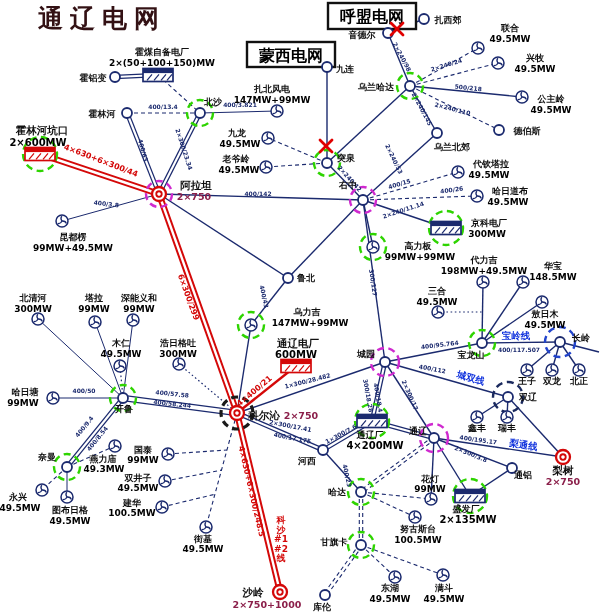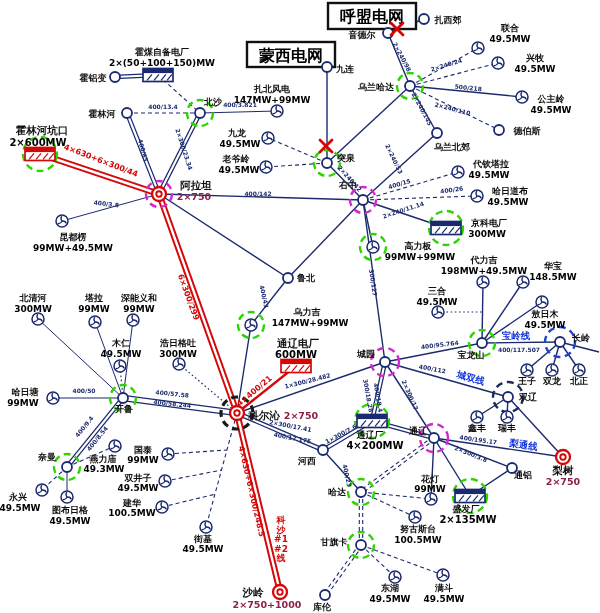--- a/index.html
+++ b/index.html
@@ -17,20 +17,21 @@
   .ll{font-size:6px;font-weight:bold;fill:#1b2a6e;}
   .llr{font-size:8px;font-weight:bold;fill:#d40808;}
   .llr2{font-size:9px;font-weight:bold;fill:#d40808;}
   .llb{font-size:9.5px;font-weight:bold;fill:#1133dd;}
   .boxlbl{font-size:16px;font-weight:bold;fill:#000;}
 </style>
 </head>
 <body>
 
 <div class="stage">
+  <div class="title">通辽电网</div>
   <svg id="grid-svg" width="600" height="613" viewBox="0 0 600 613">
       <line x1="114.9210156211008" y1="75.30183585366728" x2="157.9210156211008" y2="73.30183585366728" stroke="#1b2a6e" stroke-width="1.3"></line>
       <line x1="115.0789843788992" y1="78.69816414633272" x2="158.0789843788992" y2="76.69816414633272" stroke="#1b2a6e" stroke-width="1.3"></line>
       <line x1="158" y1="75" x2="200" y2="113" stroke="#1b2a6e" stroke-width="1.1" stroke-dasharray="4 3"></line>
       <line x1="127" y1="113" x2="200" y2="113" stroke="#1b2a6e" stroke-width="1.1" stroke-dasharray="4 3"></line>
       <line x1="200" y1="113" x2="277" y2="111" stroke="#1b2a6e" stroke-width="1"></line>
       <line x1="128.58108838292517" y1="112.37537249069622" x2="160.58108838292517" y2="193.37537249069624" stroke="#1b2a6e" stroke-width="1.3"></line>
       <line x1="125.41891161707483" y1="113.62462750930378" x2="157.41891161707483" y2="194.62462750930376" stroke="#1b2a6e" stroke-width="1.3"></line>
       <line x1="201.51676268303305" y1="113.76774407412783" x2="160.51676268303305" y2="194.76774407412785" stroke="#1b2a6e" stroke-width="1.3"></line>
       <line x1="198.48323731696695" y1="112.23225592587217" x2="157.48323731696695" y2="193.23225592587215" stroke="#1b2a6e" stroke-width="1.3"></line>

